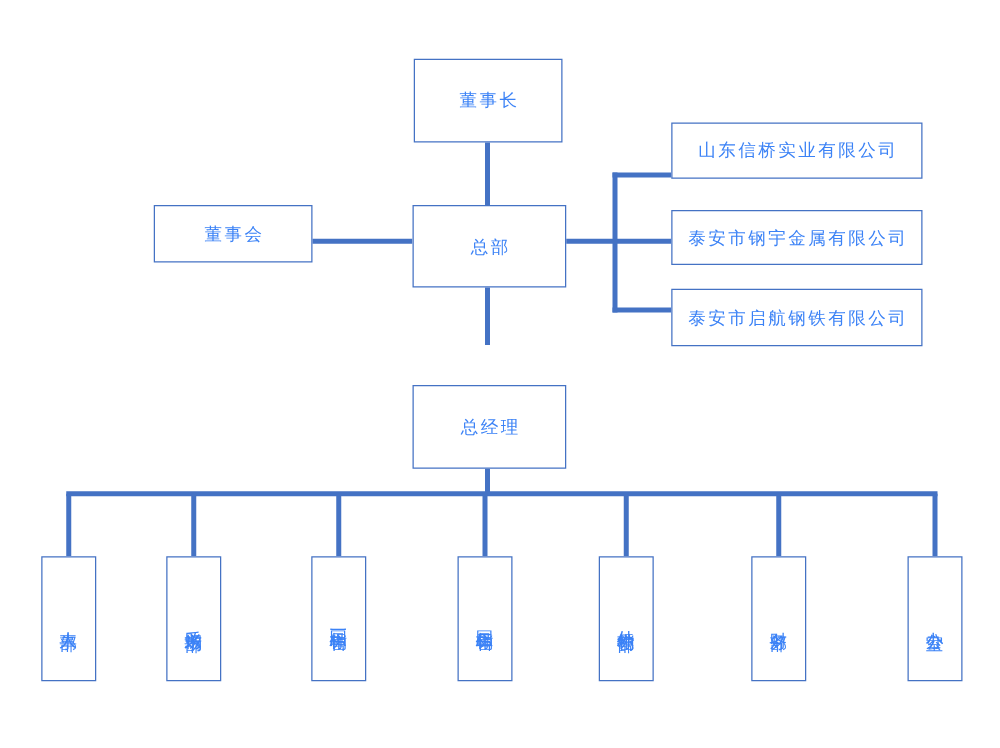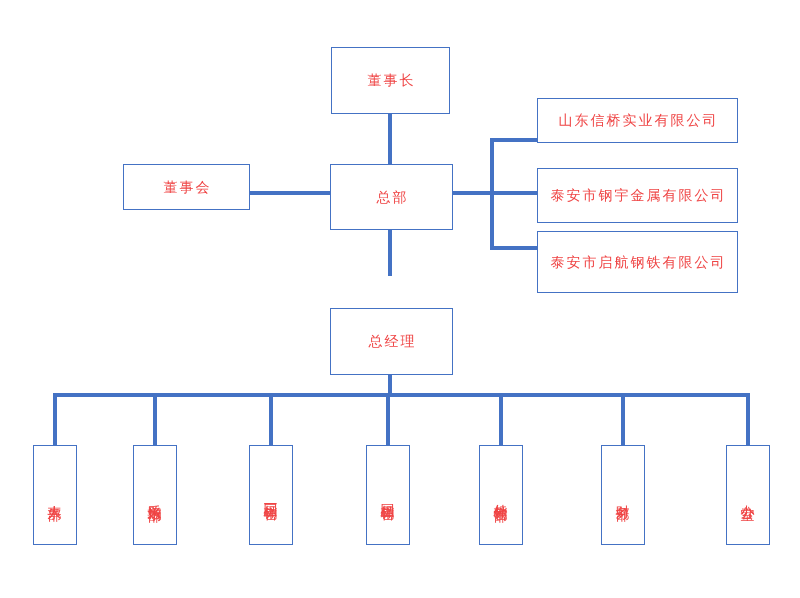--- a/index.html
+++ b/index.html
@@ -7,21 +7,21 @@
     padding: 0;
     background: #ffffff;
   }
   .canvas {
     position: relative;
     width: 800px;
     height: 598px;
     background: #ffffff;
     overflow: hidden;
     font-family: "Liberation Sans", sans-serif;
-    color: #ef4444;
+    color: #3b82f6;
   }
   
   .conn {
     position: absolute;
     background: #4472C4;
   }
   .conn.v { width: 4px; }
   .conn.h { height: 4px; }
   
   .node {
@@ -39,22 +39,22 @@
     white-space: nowrap;
   }
   .node span { display: inline-block; margin-right: -2px;  }
   
   .n-chairman { left: 331px; top: 47px;  width: 119px; height: 67px; }
   .n-board    { left: 123px; top: 164px; width: 127px; height: 46px; }
   .n-hq       { left: 330px; top: 164px; width: 123px; height: 66px; }
   .n-gm       { left: 330px; top: 276px; width: 123px; height: 67px; margin-top: 32px; }
   
   .n-sub1 { left: 537px; top: 98px; width: 201px; height: 45px; }
-  .n-sub2 { left: 537px; top: 168px; width: 201px; height: 55px; }
-  .n-sub3 { left: 537px; top: 231px; width: 201px; height: 62px; }
+  .n-sub2 { left: 537px; top: 168px; width: 201px; height: 44px; }
+  .n-sub3 { left: 537px; top: 231px; width: 201px; height: 46px; }
   
   .dept {
     top: 445px;
     width: 44px;
     height: 100px;
     letter-spacing: 1px;
   }
   .dept span {
     writing-mode: vertical-rl;
     margin-right: 0;

